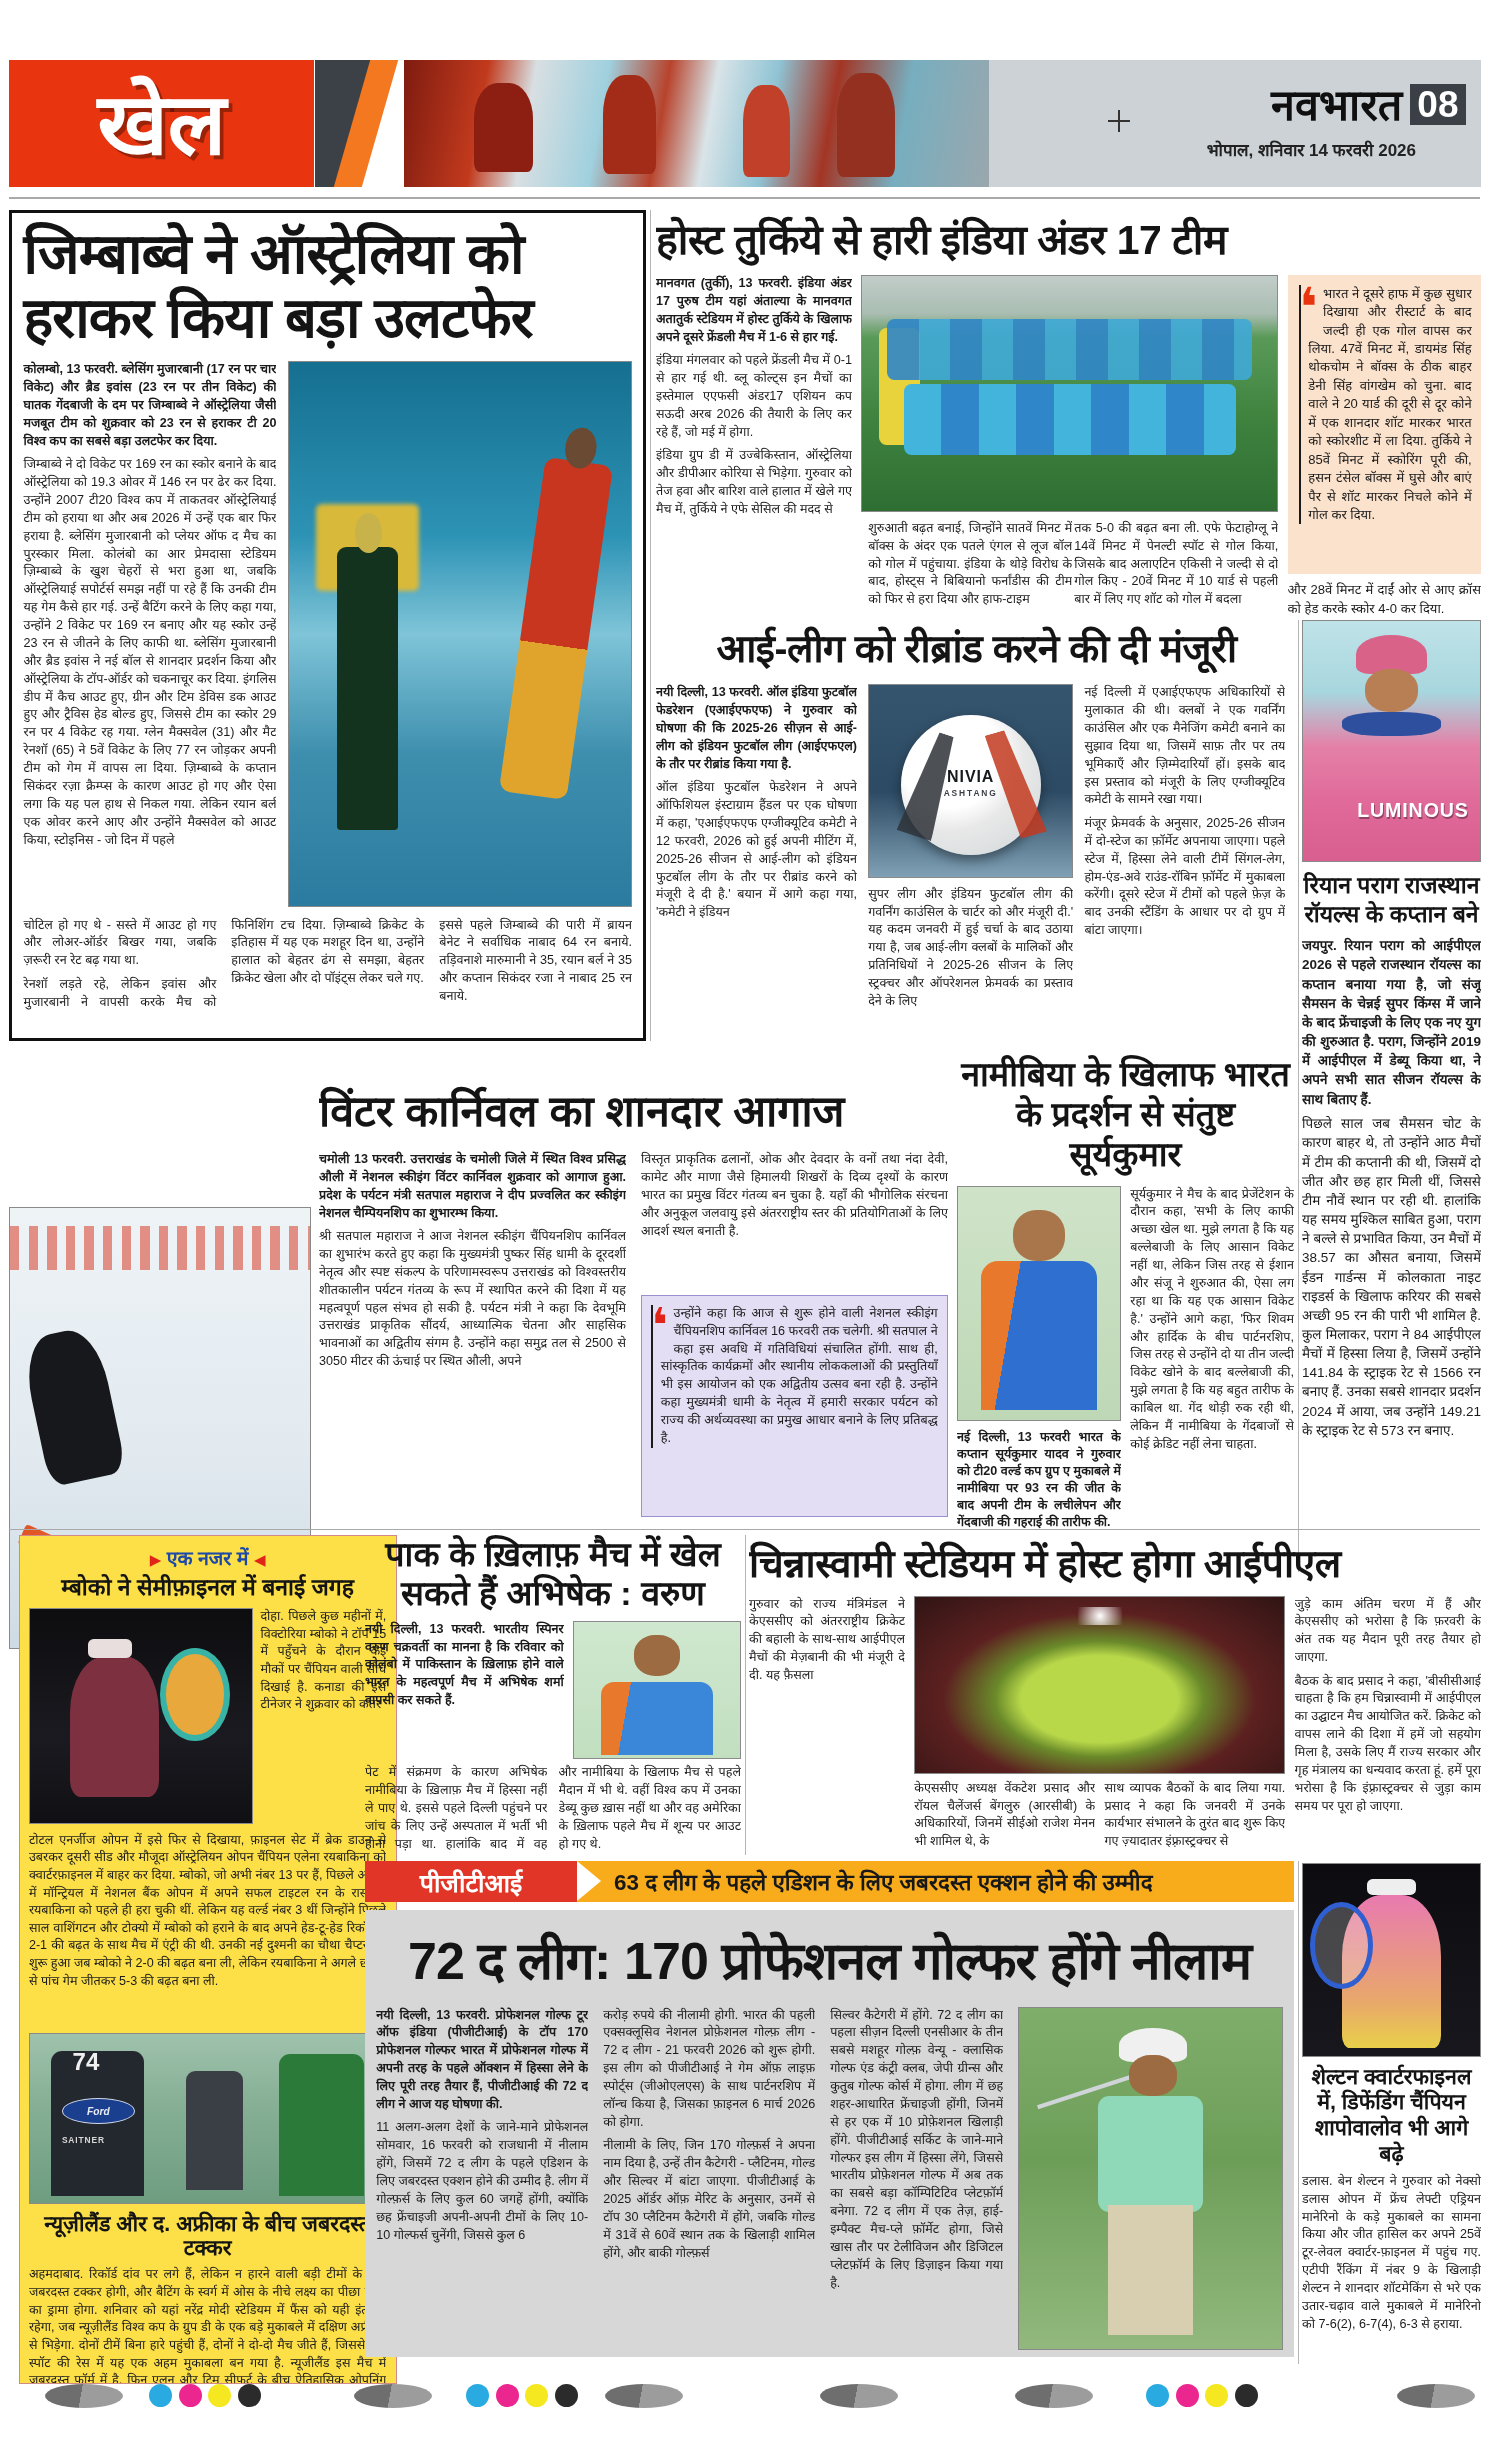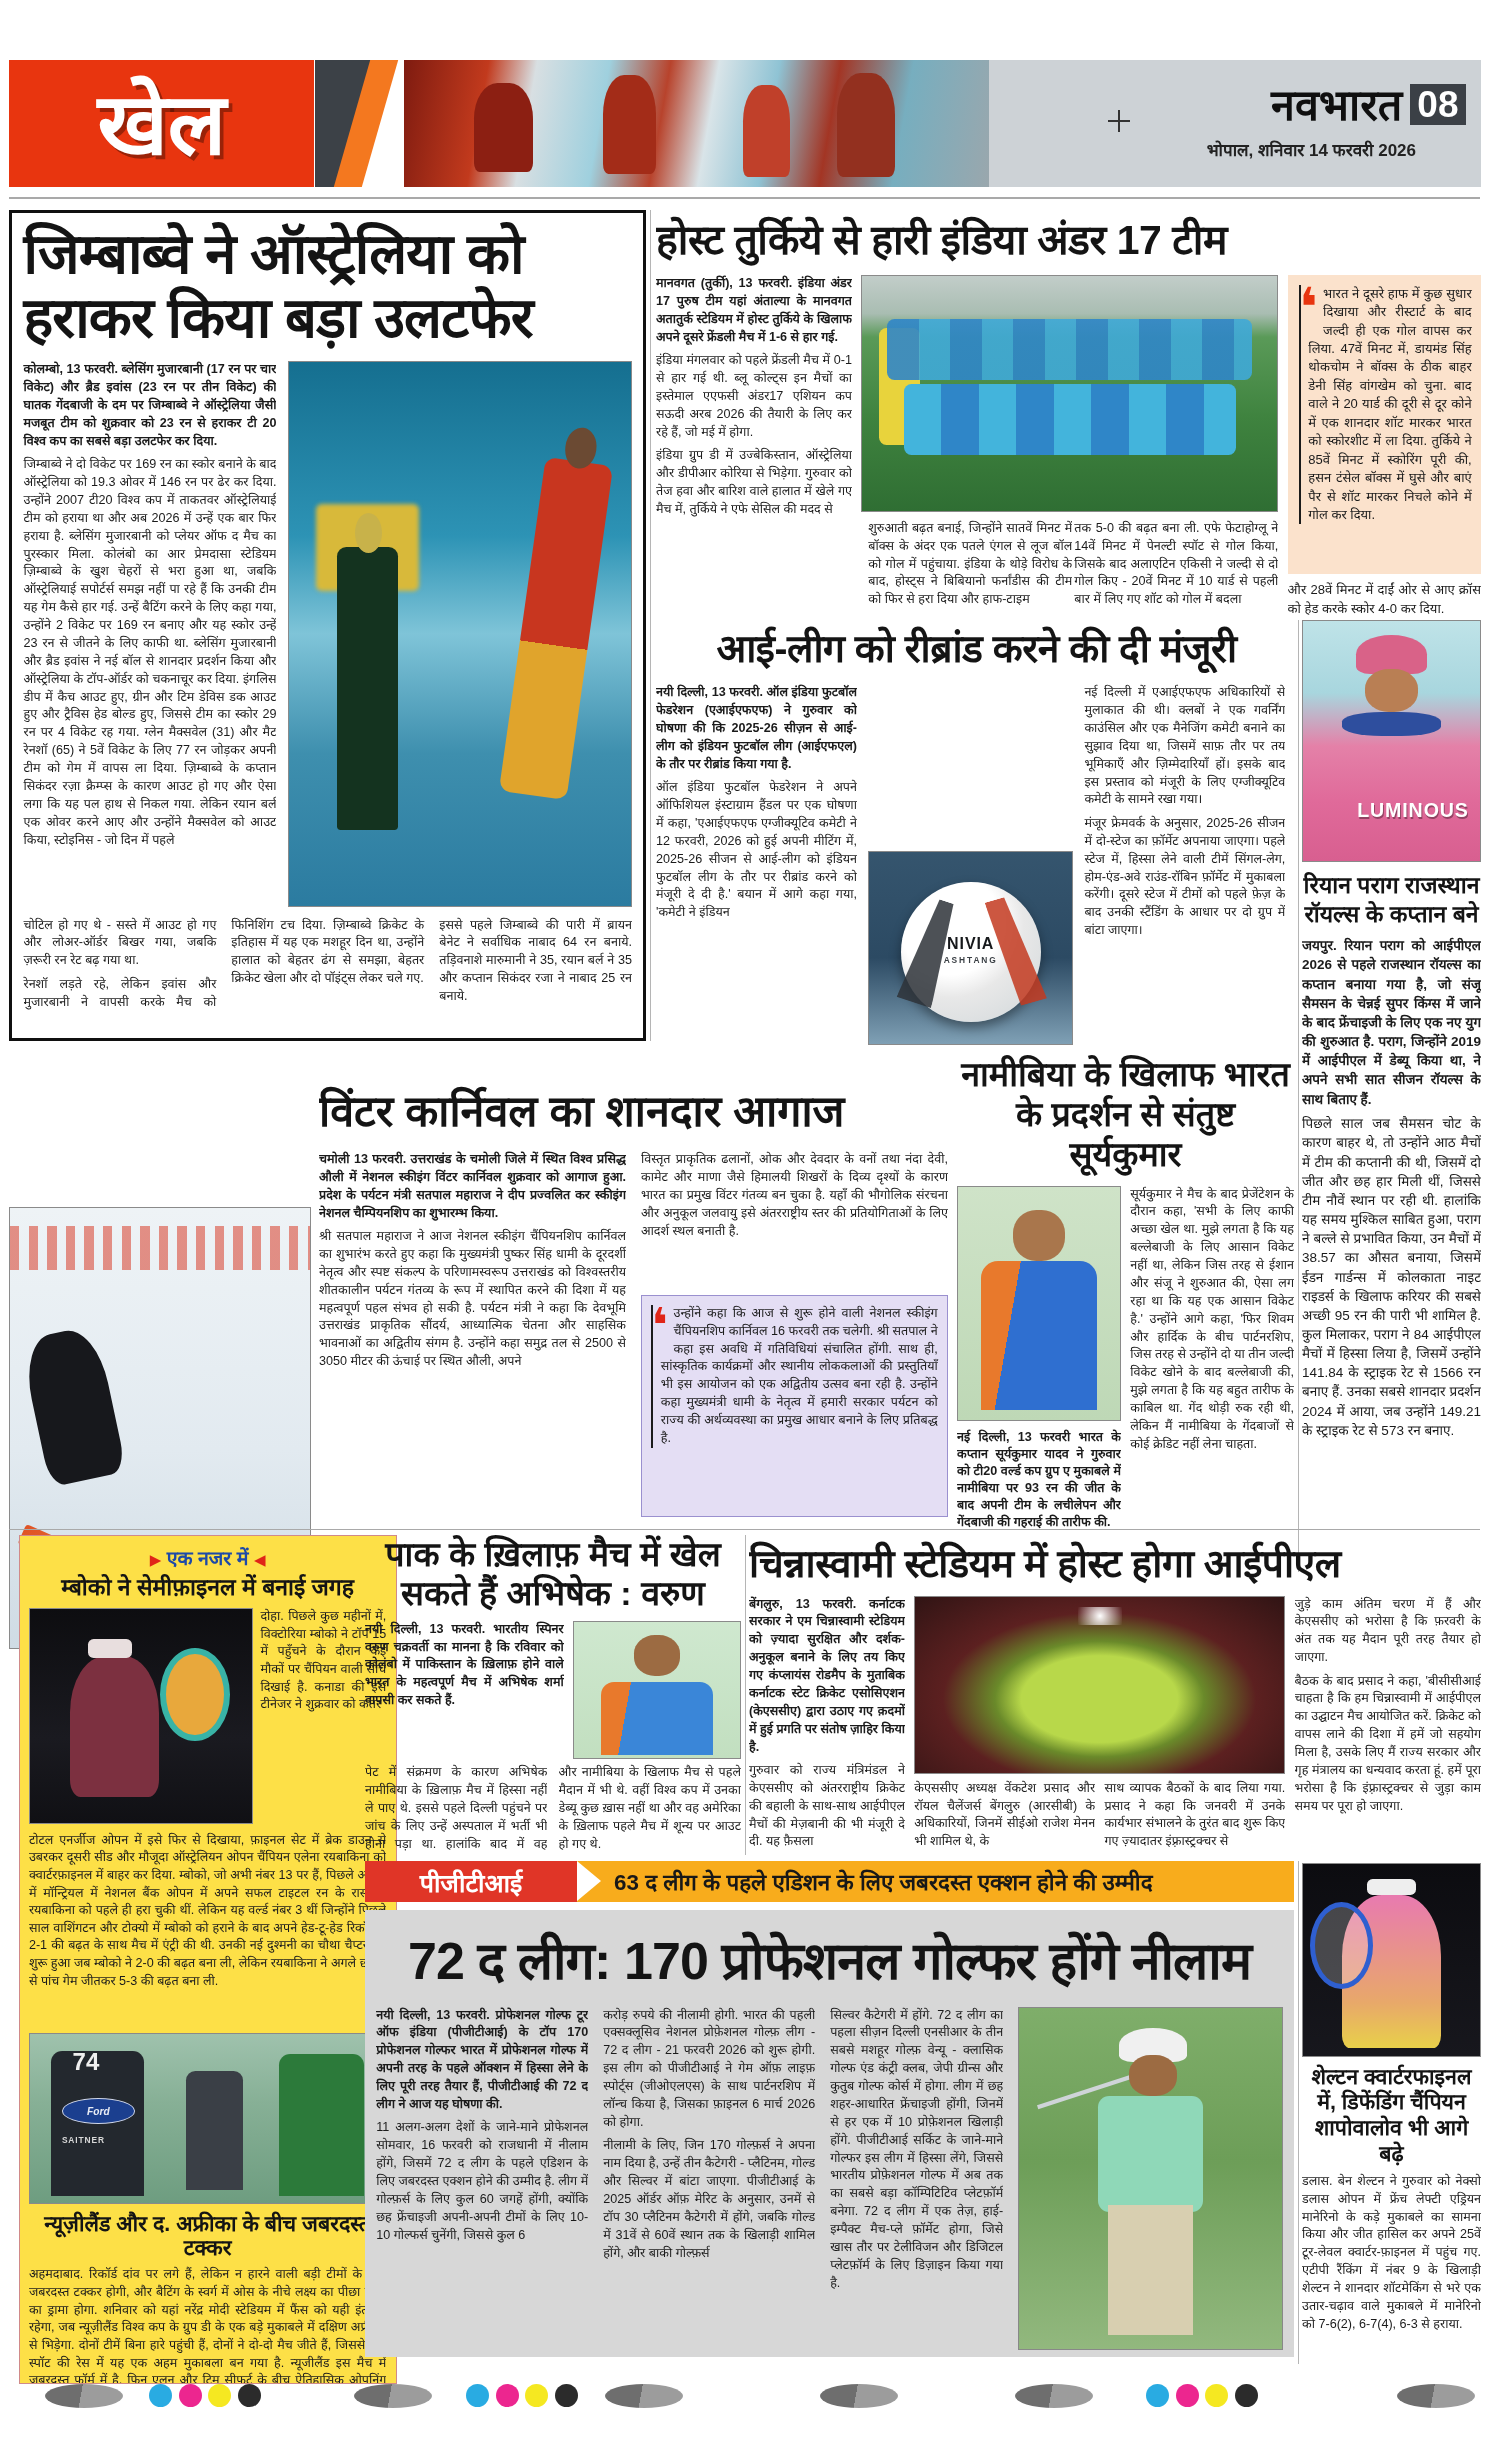--- a/index.html
+++ b/index.html
@@ -276,20 +276,21 @@
       </div>
       <div class="il-mid">
         <div class="photo ball-photo">
           <div class="ball">
             <div class="w1"></div>
               <div class="w2"></div>
             <div class="bt">NIVIA</div>
             <div class="bt2">ASHTANG</div>
           </div>
         </div>
+        <div class="txt" style="flex:1;">सुपर लीग और इंडियन फुटबॉल लीग की गवर्निंग काउंसिल के चार्टर को और मंजूरी दी.' यह कदम जनवरी में हुई चर्चा के बाद उठाया गया है, जब आई-लीग क्लबों के मालिकों और प्रतिनिधियों ने 2025-26 सीजन के लिए स्ट्रक्चर और ऑपरेशनल फ्रेमवर्क का प्रस्ताव देने के लिए</div>
       </div>
       <div class="txt il-c">
         <p>नई दिल्ली में एआईएफएफ अधिकारियों से मुलाकात की थी। क्लबों ने एक गवर्निंग काउंसिल और एक मैनेजिंग कमेटी बनाने का सुझाव दिया था, जिसमें साफ़ तौर पर तय भूमिकाएँ और ज़िम्मेदारियाँ हों। इसके बाद इस प्रस्ताव को मंजूरी के लिए एग्जीक्यूटिव कमेटी के सामने रखा गया।</p>
         <p>मंजूर फ्रेमवर्क के अनुसार, 2025-26 सीजन में दो-स्टेज का फ़ॉर्मेट अपनाया जाएगा। पहले स्टेज में, हिस्सा लेने वाली टीमें सिंगल-लेग, होम-एंड-अवे राउंड-रॉबिन फ़ॉर्मेट में मुकाबला करेंगी। दूसरे स्टेज में टीमों को पहले फ़ेज़ के बाद उनकी स्टैंडिंग के आधार पर दो ग्रुप में बांटा जाएगा।</p>
       </div>
     </div>
   </div>
   <div class="abs vrule" style="left:1298px;top:620px;height:952px;"></div>
 
   <div class="abs art-pg">
@@ -385,21 +386,20 @@
       <div class="txt c">पेट में संक्रमण के कारण अभिषेक नामीबिया के ख़िलाफ़ मैच में हिस्सा नहीं ले पाए थे. इससे पहले दिल्ली पहुंचने पर जांच के लिए उन्हें अस्पताल में भर्ती भी होना पड़ा था. हालांकि बाद में वह डिस्चार्ज भी हो गए</div>
       <div class="txt c">और नामीबिया के खिलाफ मैच से पहले मैदान में भी थे. वहीं विश्व कप में उनका डेब्यू कुछ ख़ास नहीं था और वह अमेरिका के ख़िलाफ पहले मैच में शून्य पर आउट हो गए थे.</div>
     </div>
   </div>
   <div class="abs vrule" style="left:745px;top:1535px;height:320px;"></div>
 
   <div class="abs art-ch">
     <div class="hl ch-hl">चिन्नास्वामी स्टेडियम में होस्ट होगा आईपीएल</div>
     <div class="ch-row">
       <div class="txt ch-c1">
-        <p class="dl">बेंगलुरु, 13 फरवरी. कर्नाटक सरकार ने एम चिन्नास्वामी स्टेडियम को ज़्यादा सुरक्षित और दर्शक-अनुकूल बनाने के लिए तय किए गए कंप्लायंस रोडमैप के मुताबिक कर्नाटक स्टेट क्रिकेट एसोसिएशन (केएससीए) द्वारा उठाए गए क़दमों में हुई प्रगति पर संतोष ज़ाहिर किया है.</p>
         <p>गुरुवार को राज्य मंत्रिमंडल ने केएससीए को अंतरराष्ट्रीय क्रिकेट की बहाली के साथ-साथ आईपीएल मैचों की मेज़बानी की भी मंजूरी दे दी. यह फ़ैसला</p>
       </div>
       <div class="ch-mid">
         <div class="photo ch-photo">
             <div class="ch-light"></div>
           </div>
         <div class="ch-under">
           <div class="txt c">केएससीए अध्यक्ष वेंकटेश प्रसाद और रॉयल चैलेंजर्स बेंगलुरु (आरसीबी) के अधिकारियों, जिनमें सीईओ राजेश मेनन भी शामिल थे, के</div>
           <div class="txt c">साथ व्यापक बैठकों के बाद लिया गया. प्रसाद ने कहा कि जनवरी में उनके कार्यभार संभालने के तुरंत बाद शुरू किए गए ज़्यादातर इंफ़्रास्ट्रक्चर से</div>
         </div>

